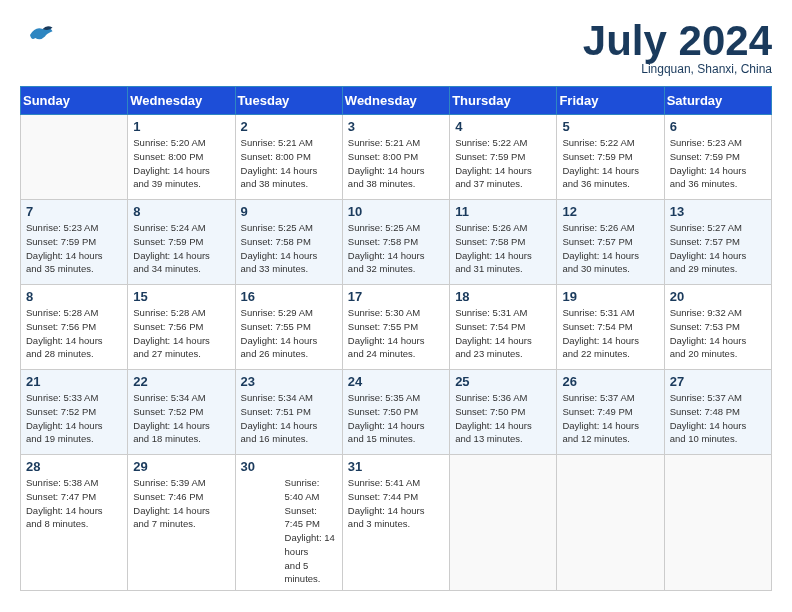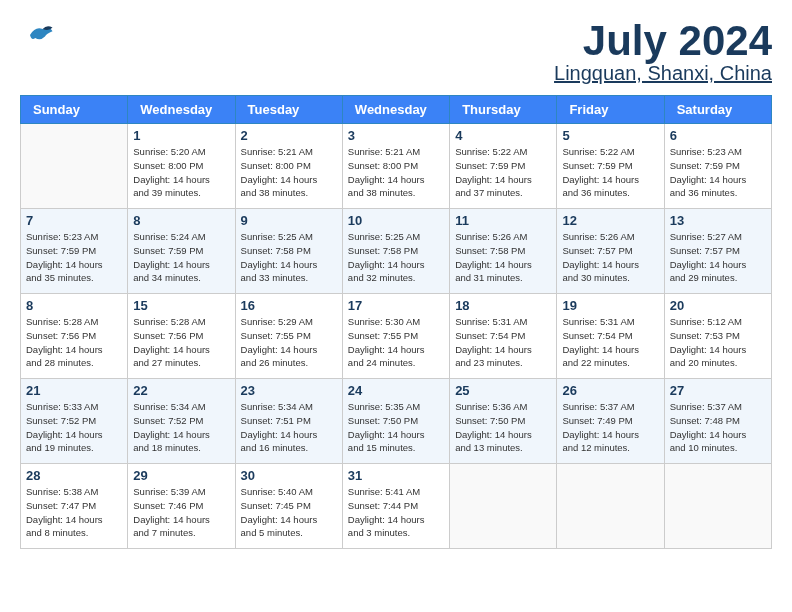--- a/index.html
+++ b/index.html
@@ -37,33 +37,32 @@
     .title-block {
       text-align: right;
     }
     .month-title {
       font-size: 42px;
       font-weight: bold;
       color: #1a3a5c;
       line-height: 1;
     }
     .location {
-      font-size: 20px;
+      font-size: 12px;
       color: #1a3a5c;
-      text-decoration: underline;
     }
     table {
       width: 100%;
       border-collapse: collapse;
       font-size: 10px;
     }
     thead tr th {
-      background-color: #3b82f6;
+      background-color: #1d4ed8;
       color: #fff;
-      padding: 6px 12px;
+      padding: 6px 2px;
       text-align: left;
       font-size: 13px;
       font-weight: bold;
       border: 1px solid #2e86c1;
     }
     tbody tr td {
       border: 1px solid #ccc;
       vertical-align: top;
       padding: 4px 5px;
       width: calc(100% / 7);
@@ -256,21 +255,21 @@
         </td>
         <td>
           <span class="day-number">19</span>
           <div class="day-info" style="white-space: pre-line;">Sunrise: 5:31 AM
 Sunset: 7:54 PM
 Daylight: 14 hours
 and 22 minutes.</div>
         </td>
         <td>
           <span class="day-number">20</span>
-          <div class="day-info" style="white-space: pre-line;">Sunrise: 5:12 AM
+          <div class="day-info" style="white-space: pre-line;">Sunrise: 9:32 AM
 Sunset: 7:53 PM
 Daylight: 14 hours
 and 20 minutes.</div>
         </td>
       </tr>
       <tr>
         <td>
           <span class="day-number">21</span>
           <div class="day-info" style="white-space: pre-line;">Sunrise: 5:33 AM
 Sunset: 7:52 PM
@@ -330,21 +329,21 @@
         </td>
         <td>
           <span class="day-number">29</span>
           <div class="day-info" style="white-space: pre-line;">Sunrise: 5:39 AM
 Sunset: 7:46 PM
 Daylight: 14 hours
 and 7 minutes.</div>
         </td>
         <td>
           <span class="day-number">30</span>
-          <div class="day-info" style="white-space: pre-line;">Sunrise: 5:40 AM
+          <div class="day-info" style="white-space: pre-line; margin-left: 44px;">Sunrise: 5:40 AM
 Sunset: 7:45 PM
 Daylight: 14 hours
 and 5 minutes.</div>
         </td>
         <td>
           <span class="day-number">31</span>
           <div class="day-info" style="white-space: pre-line;">Sunrise: 5:41 AM
 Sunset: 7:44 PM
 Daylight: 14 hours
 and 3 minutes.</div>

